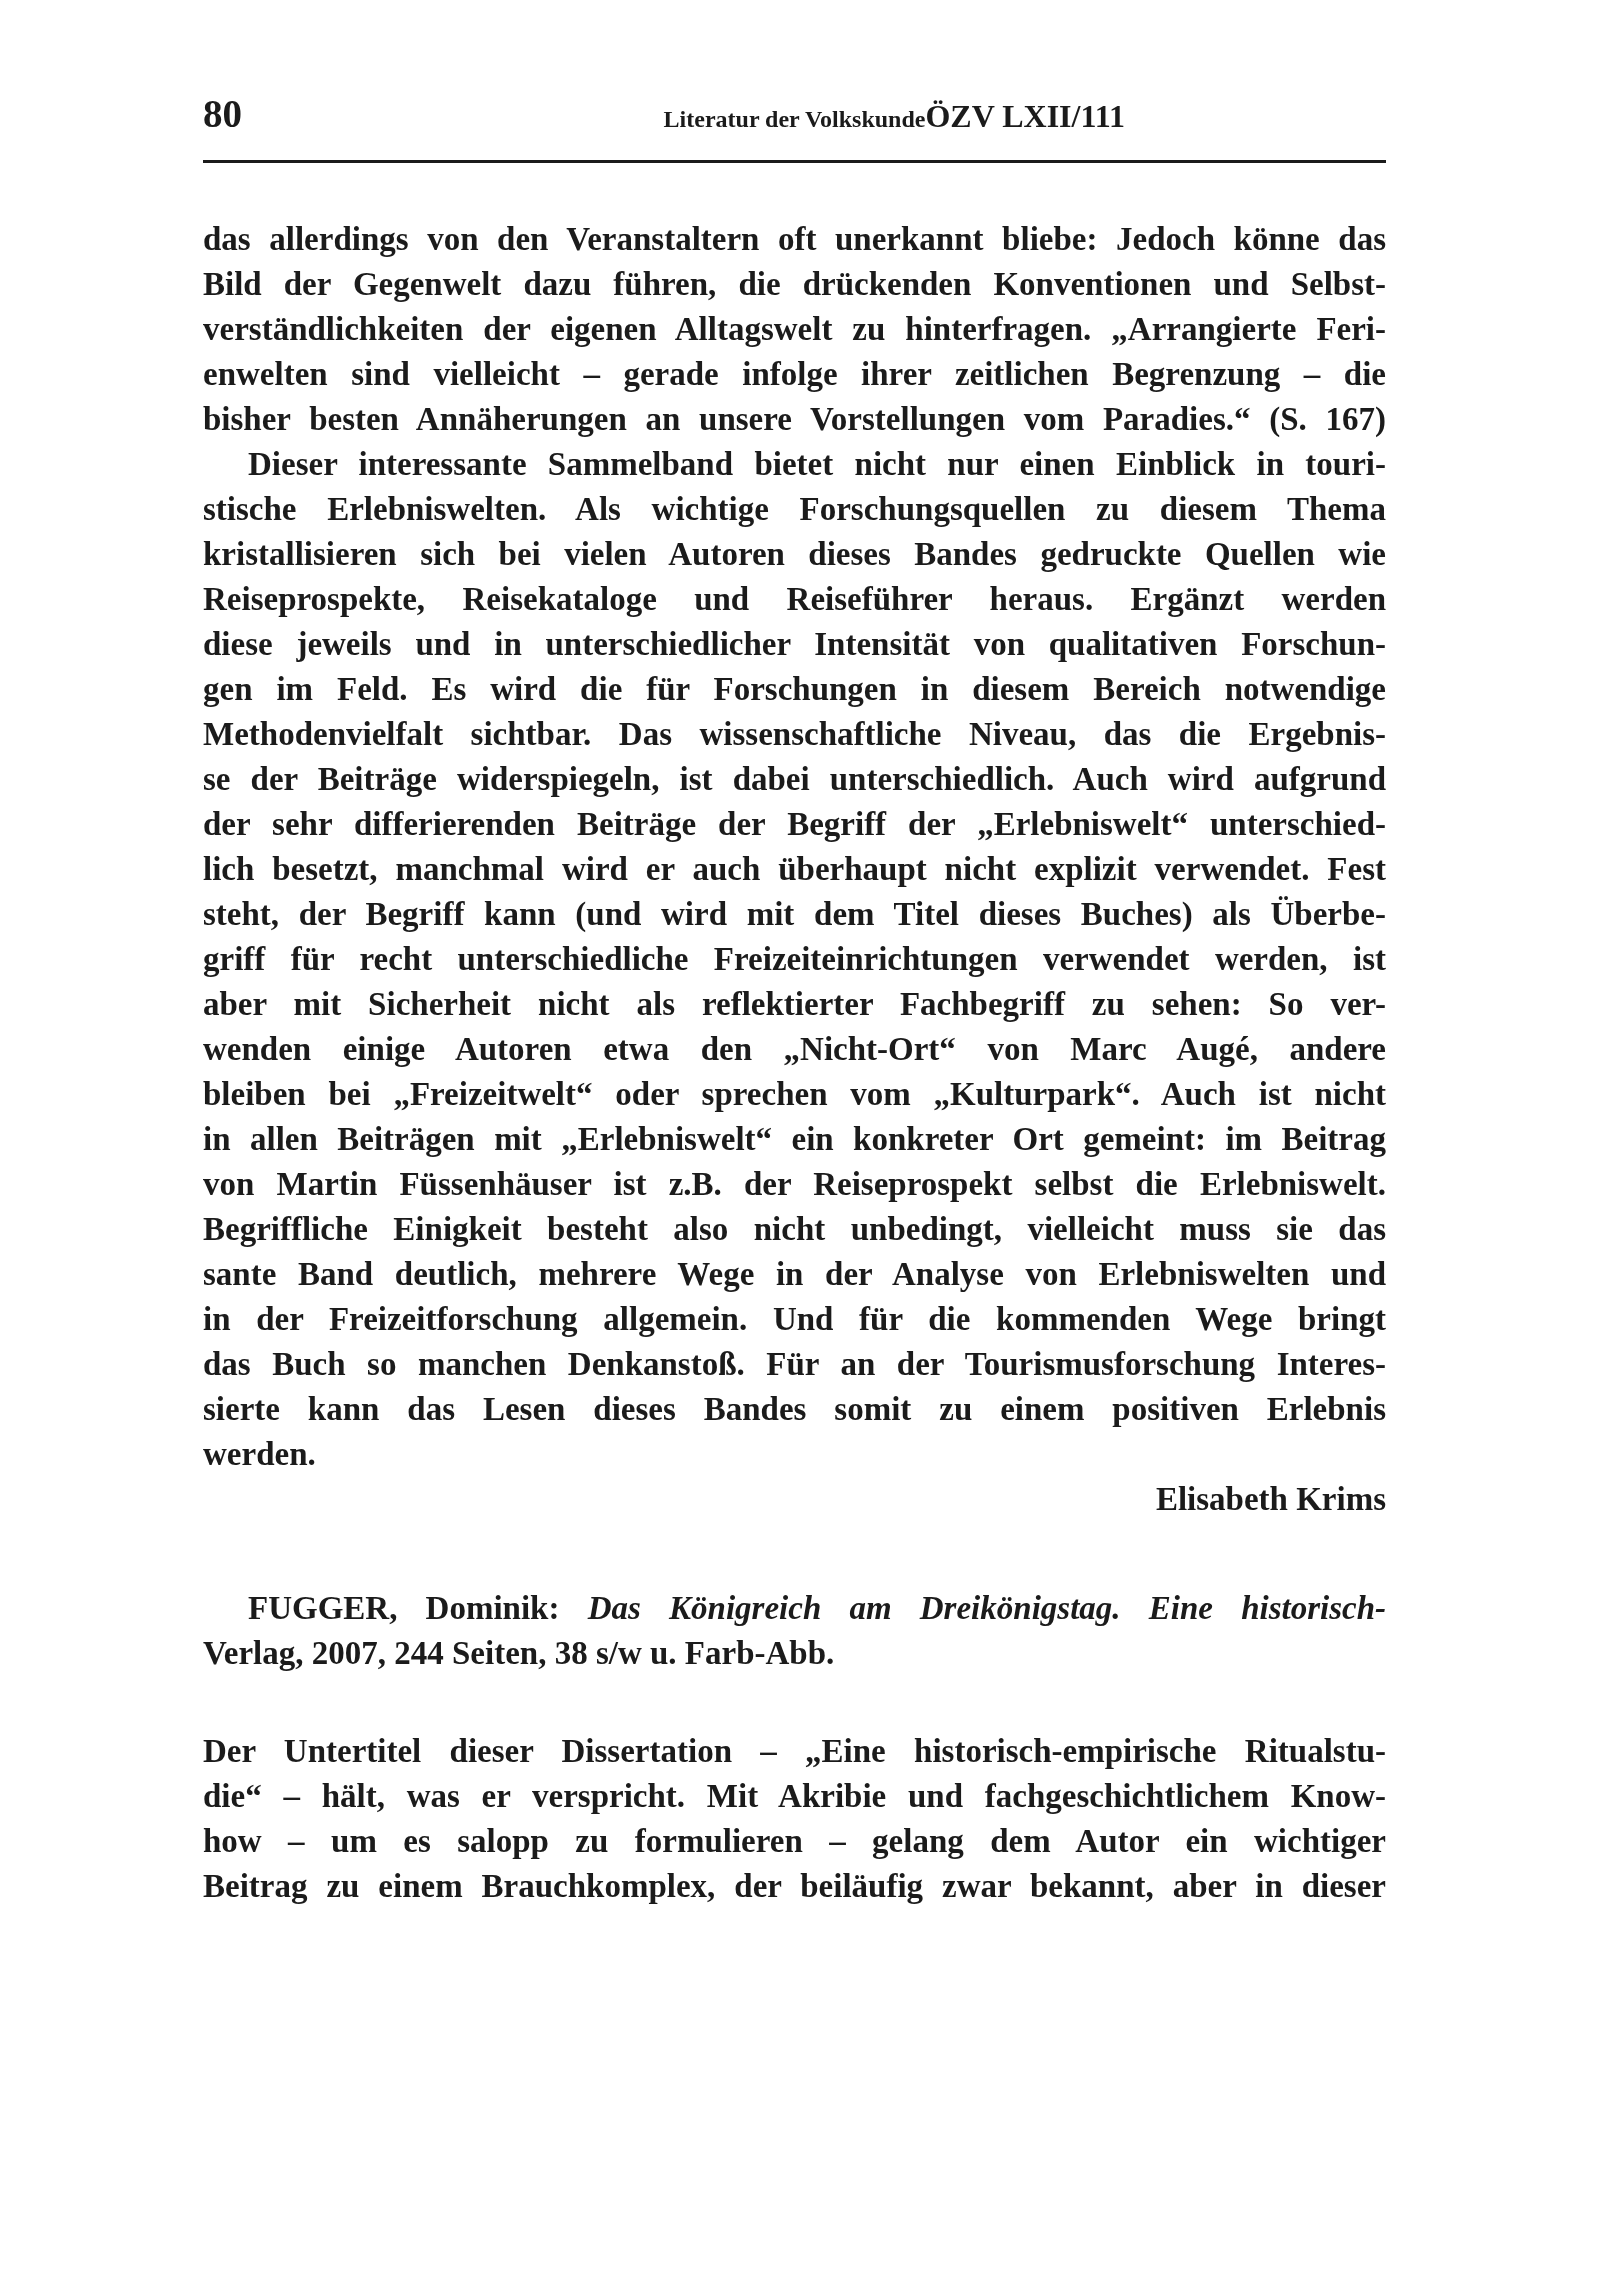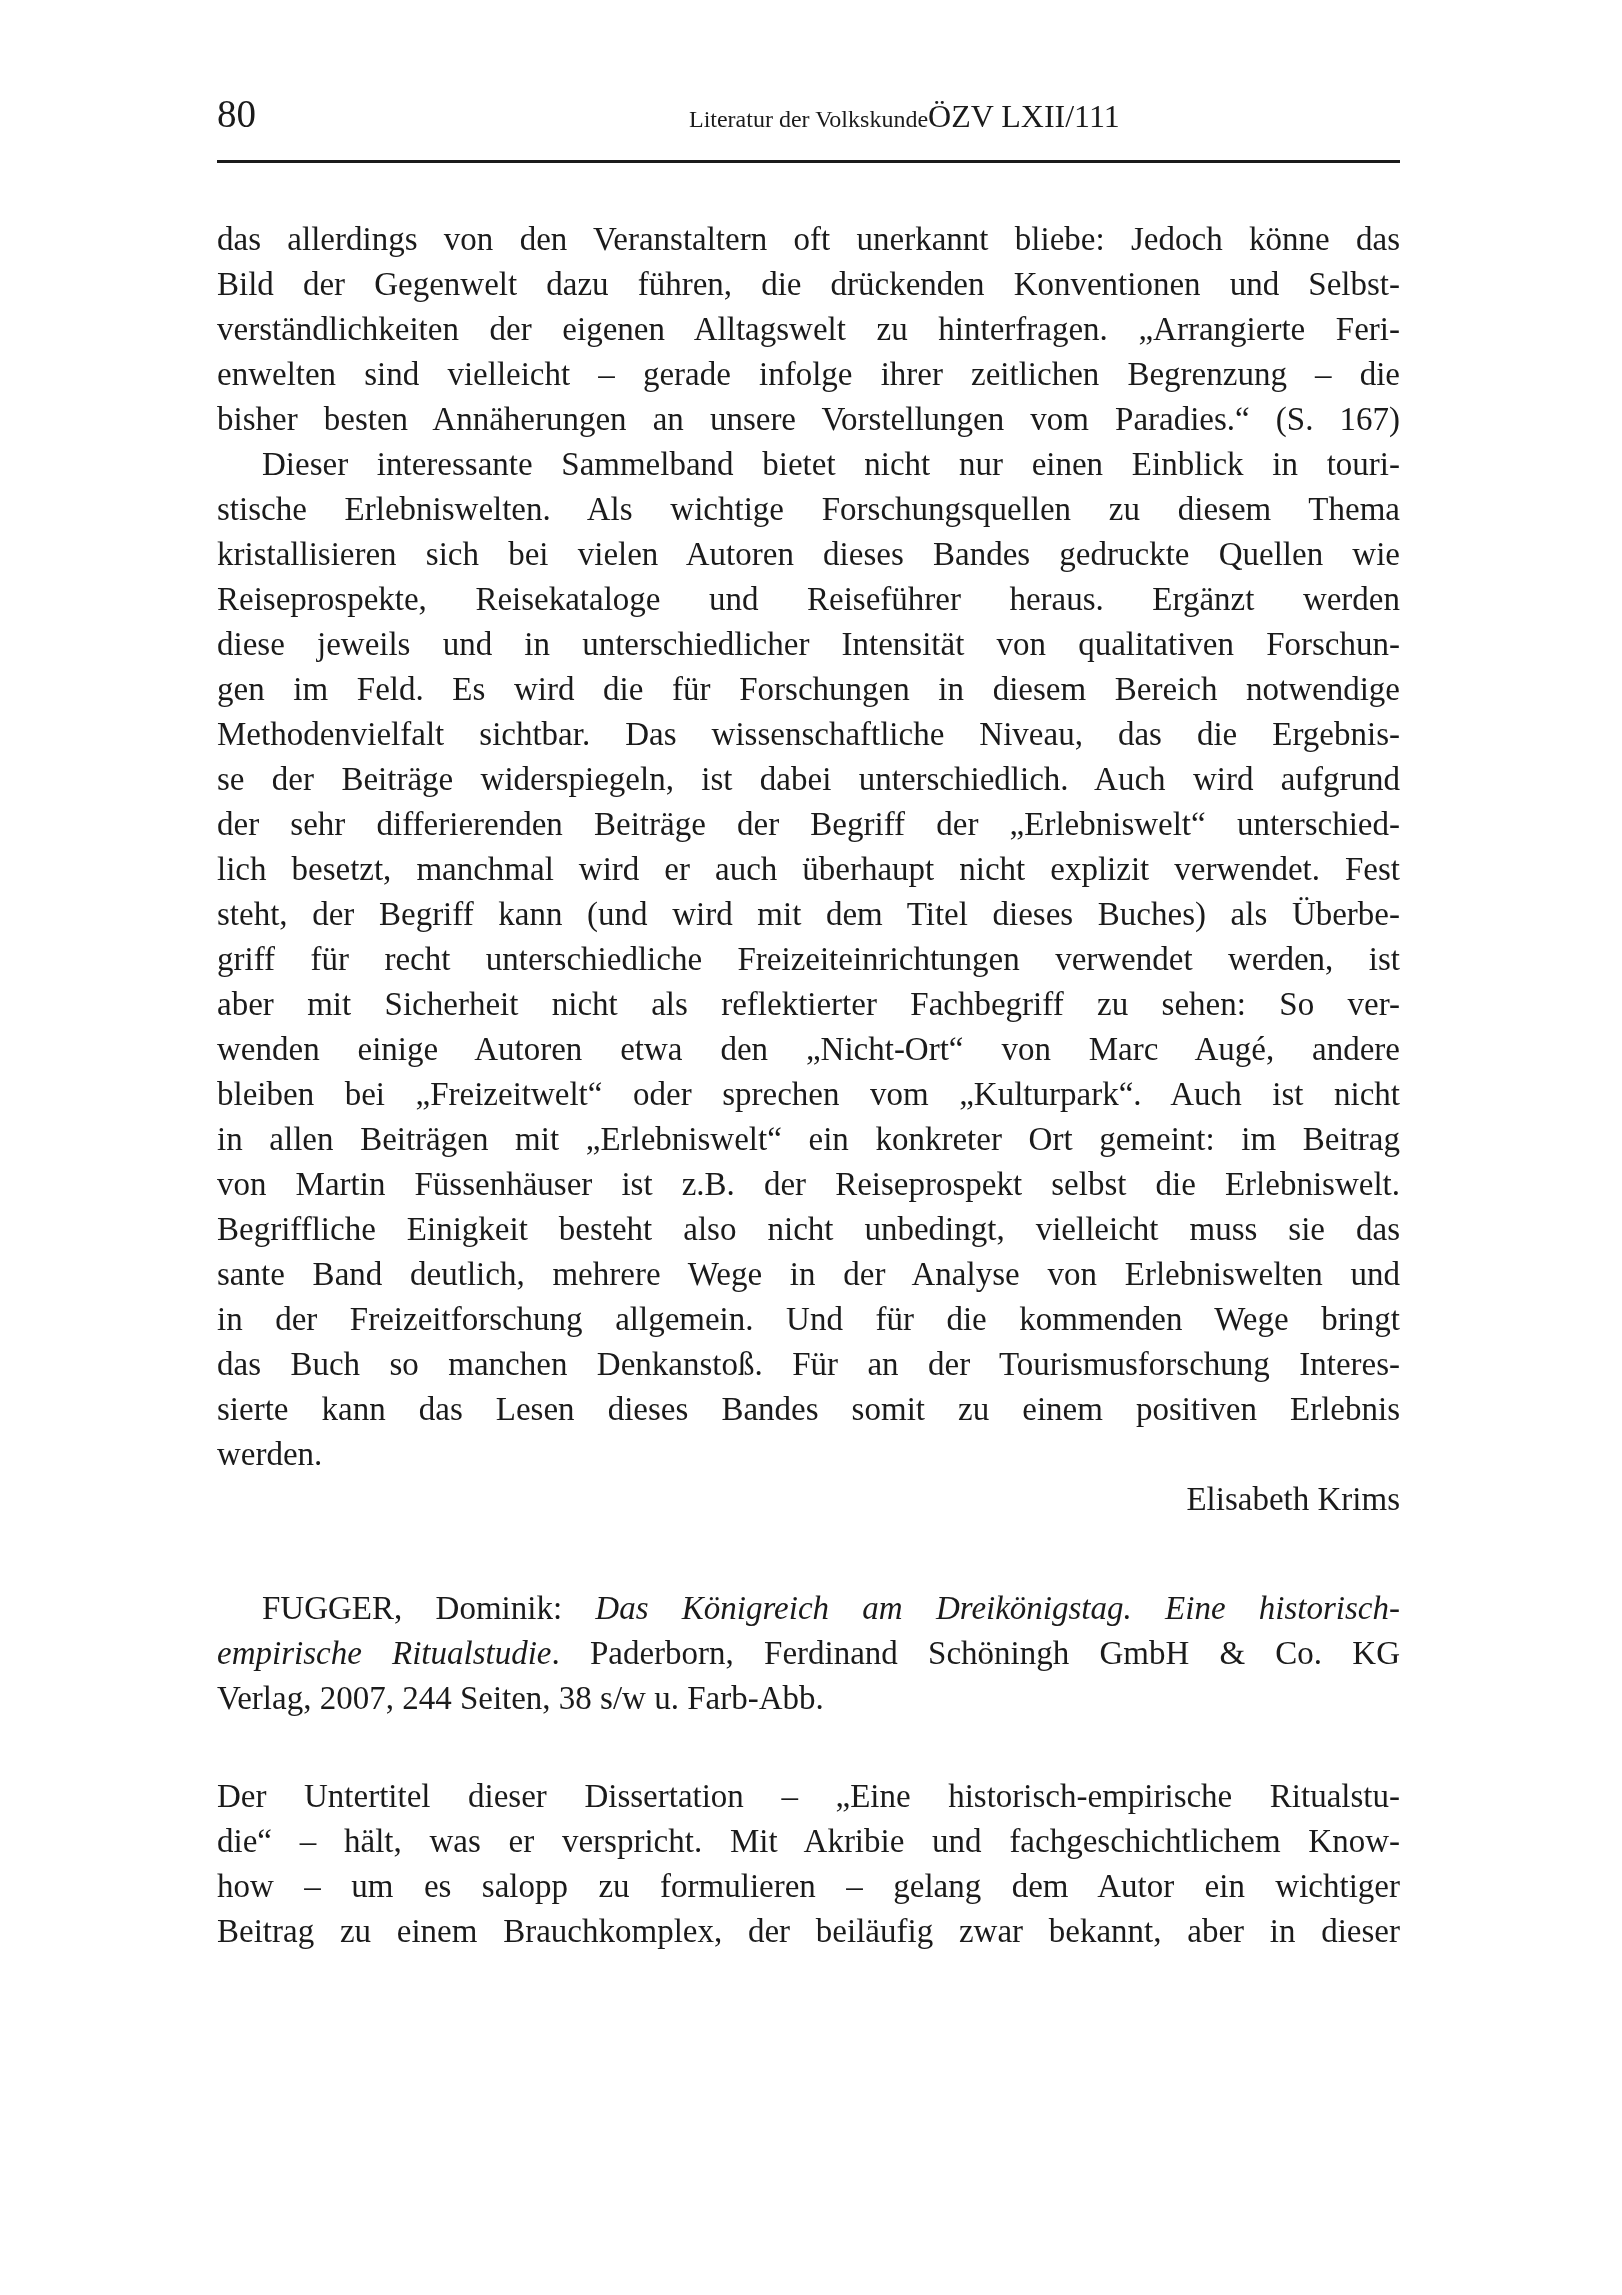--- a/index.html
+++ b/index.html
@@ -11,23 +11,24 @@
     position: relative;
     width: 1622px;
     height: 2295px;
     background: #ffffff;
     color: #1b1b1b;
     font-family: "Liberation Serif", "DejaVu Serif", serif;
     overflow: hidden;
   }
   .textblock {
     position: absolute;
-    left: 217px;
+    left: 203px;
     top: 91px;
     width: 1183px;
+    font-weight: bold;
   }
   .pagehead {
     display: grid;
     grid-template-columns: 1fr auto 1fr;
     align-items: baseline;
     line-height: 45px;
   }
   .pagehead .pnum  { font-size: 39px; text-align: left; }
   .pagehead .rtitle{ font-size: 24px; text-align: center; }
   .pagehead .issue { font-size: 32px; text-align: left; }
@@ -111,23 +112,20 @@
         </div>
 
         <div class="line sig">Elisabeth Krims</div>
       </section>
 
       <section>
         <div class="citation">
           <div class="line just indent">
             <span>FUGGER, Dominik: </span><span class="it">Das Königreich am Dreikönigstag. Eine historisch-</span>
           </div>
-          <div class="line just">
-            <span class="it">empirische Ritualstudie</span><span>. Paderborn, Ferdinand Schöningh GmbH &amp; Co. KG</span>
-          </div>
           <div class="line">Verlag, 2007, 244 Seiten, 38 s/w u. Farb-Abb.</div>
         </div>
 
         <div class="para lastpara">
           <span class="line just">Der Untertitel dieser Dissertation – „Eine historisch-empirische Ritualstu-</span>
           <span class="line just">die“ – hält, was er verspricht. Mit Akribie und fachgeschichtlichem Know-</span>
           <span class="line just">how – um es salopp zu formulieren – gelang dem Autor ein wichtiger</span>
           <span class="line just">Beitrag zu einem Brauchkomplex, der beiläufig zwar bekannt, aber in dieser</span>
         </div>
       </section>

